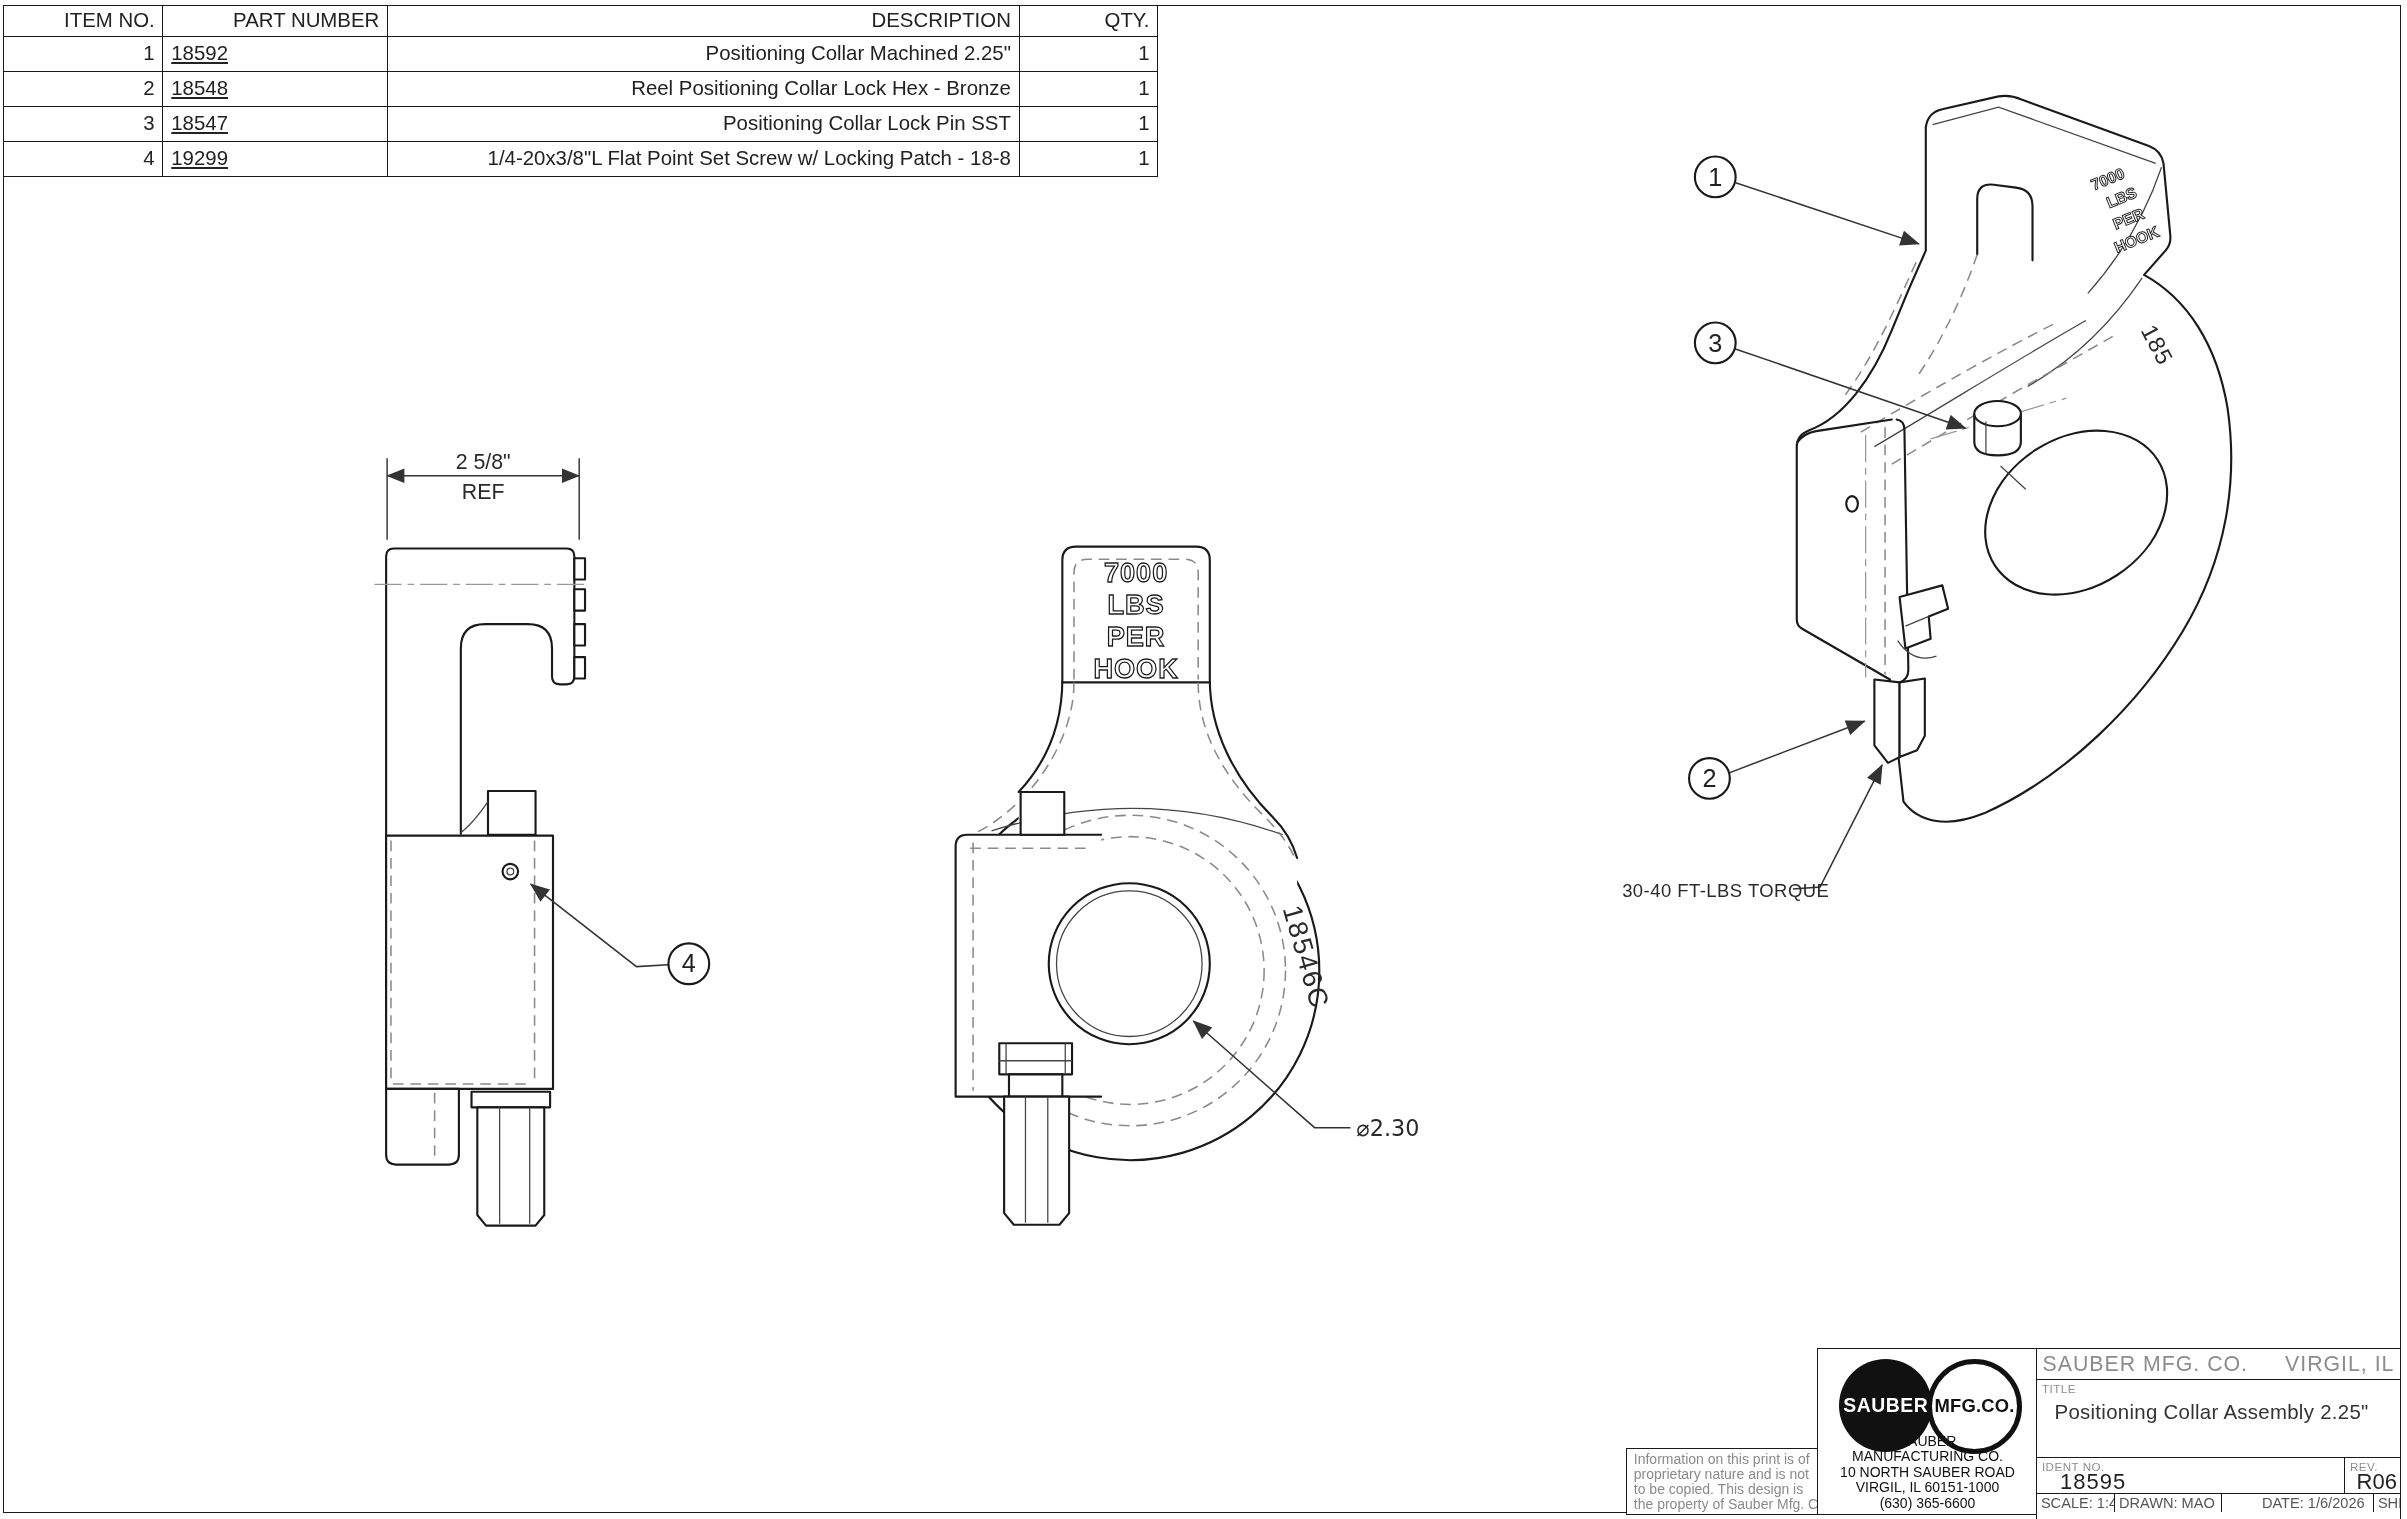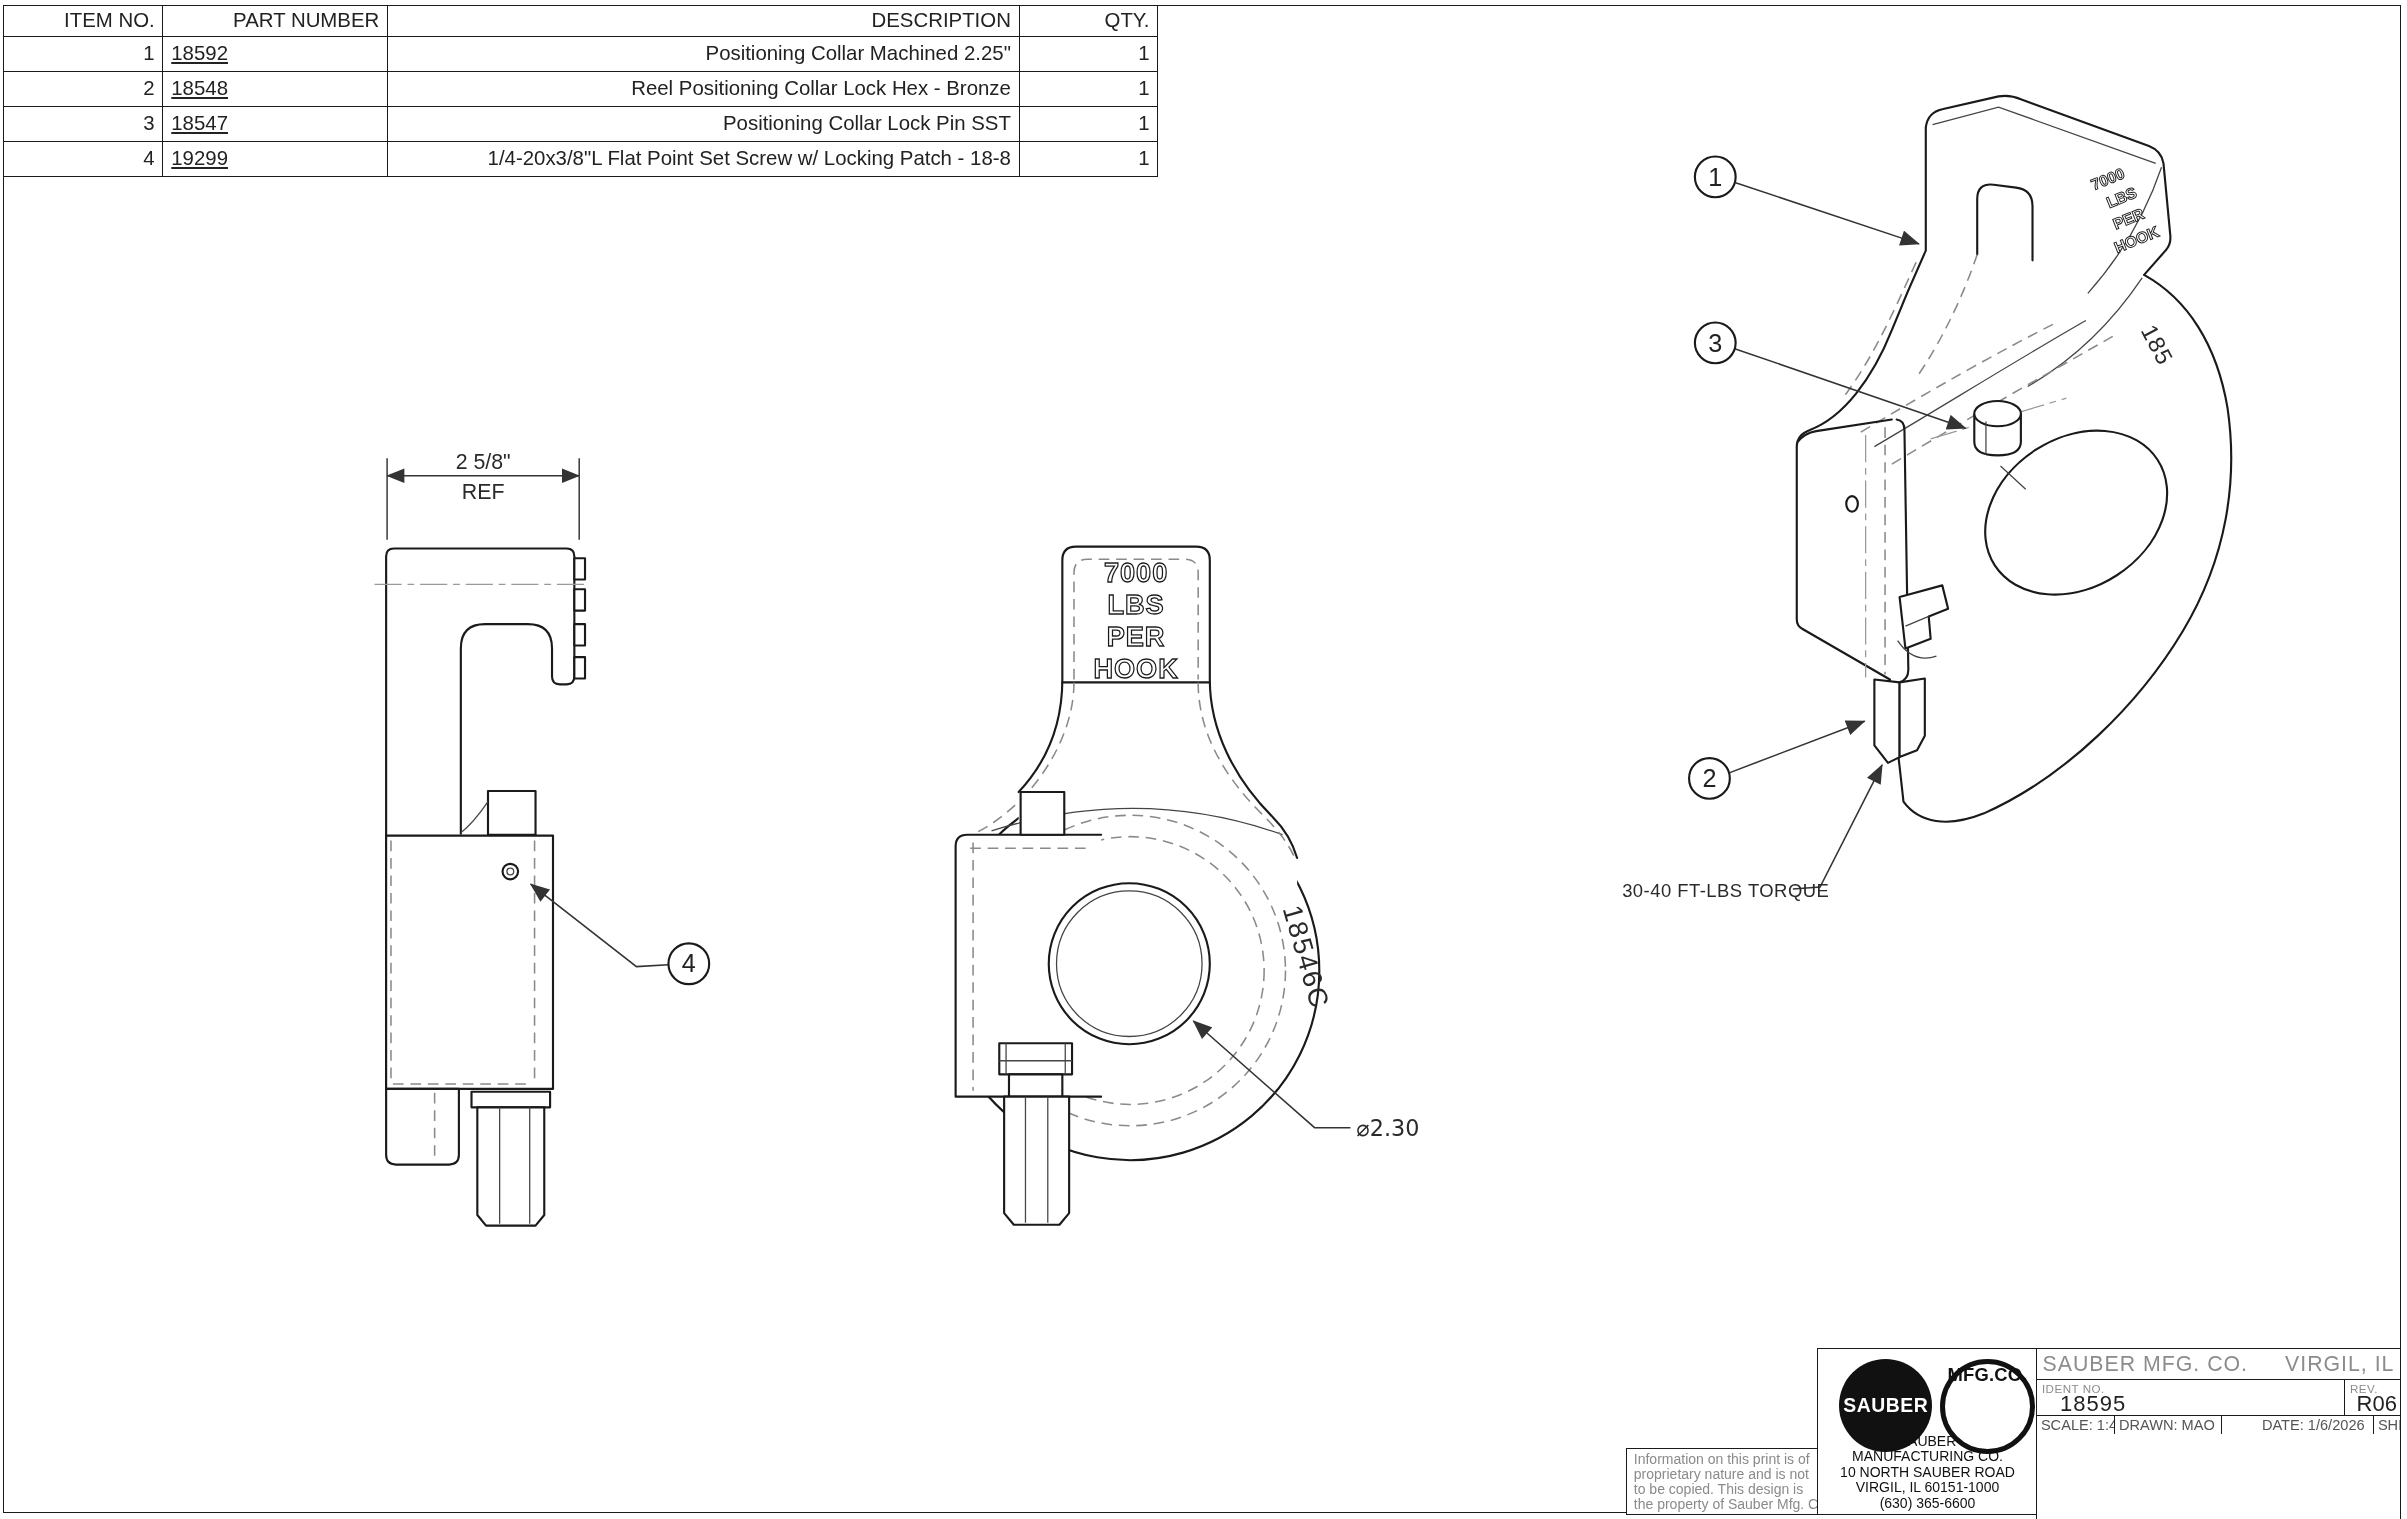--- a/index.html
+++ b/index.html
@@ -35,21 +35,21 @@
   text.balloon-num{font-family:"Liberation Sans",sans-serif;font-size:26px;fill:#222;}
 
   
   .tb{position:absolute;box-sizing:border-box;border:1.9px solid #1a1a1a;background:#fff;}
   .prop-box{left:1626px;top:1448px;width:216px;height:67px;padding:2.9px 6.8px;}
   .prop-box div{font-size:14px;line-height:15px;color:#8a8a8a;white-space:nowrap;}
   .logo-box{left:1817px;top:1348px;width:221px;height:167px;}
   .logo-circles{position:absolute;left:0;top:7.8px;width:100%;height:97px;}
   .circle-black{position:absolute;left:21.3px;top:1.9px;width:93px;height:93px;border-radius:50%;background:#111;display:flex;align-items:center;justify-content:center;}
   .circle-black span{color:#fff;font-weight:bold;font-size:19.4px;letter-spacing:0.5px;}
-  .circle-white{position:absolute;left:122px;top:1.9px;width:85px;height:85px;border-radius:50%;background:#fff;border:5.8px solid #111;display:flex;align-items:flex-start;justify-content:center;}
+  .circle-white{position:absolute;left:109px;top:1.9px;width:85px;height:85px;border-radius:50%;background:#fff;border:5.8px solid #111;display:flex;align-items:center;justify-content:center;}
   .circle-white span{color:#111;font-weight:bold;font-size:18.4px;letter-spacing:0.2px;}
   .logo-addr{position:absolute;left:0;bottom:2.9px;width:100%;text-align:center;}
   .logo-addr div{font-size:14px;line-height:15.5px;color:#111;white-space:nowrap;}
   .tb-right{left:2036px;top:1348px;width:365px;height:202px;padding:0;}
   .tbr-row{box-sizing:border-box;border-bottom:1.5px solid #1a1a1a;position:relative;}
   .tbr-head{height:31px;display:flex;align-items:center;justify-content:center;gap:37px;}
   .tbr-head span{color:#8c8c8c;font-size:21.3px;letter-spacing:1px;white-space:nowrap;}
   .tbr-title{height:78px;}
   .lbl{position:absolute;left:4.9px;top:1.9px;font-size:11.6px;color:#8c8c8c;letter-spacing:0.5px;}
   .title-text{position:absolute;left:17.5px;top:21.3px;font-size:20.4px;color:#333;letter-spacing:0.3px;white-space:nowrap;}
@@ -299,20 +299,24 @@
     <div>VIRGIL, IL  60151-1000</div>
     <div>(630) 365-6600</div>
   </div>
 </div>
 
 <div class="tb tb-right">
   <div class="tbr-row tbr-head">
     <span>SAUBER MFG. CO.</span>
     <span>VIRGIL, IL</span>
   </div>
+  <div class="tbr-row tbr-title">
+    <span class="lbl">TITLE</span>
+    <span class="title-text">Positioning Collar Assembly 2.25"</span>
+  </div>
   <div class="tbr-row tbr-ident">
     <div class="ident-cell">
       <span class="lbl">IDENT  NO.</span>
       <span class="ident-val">18595</span>
     </div>
     <div class="rev-cell">
       <span class="lbl">REV.</span>
       <span class="rev-val">R06</span>
     </div>
   </div>

